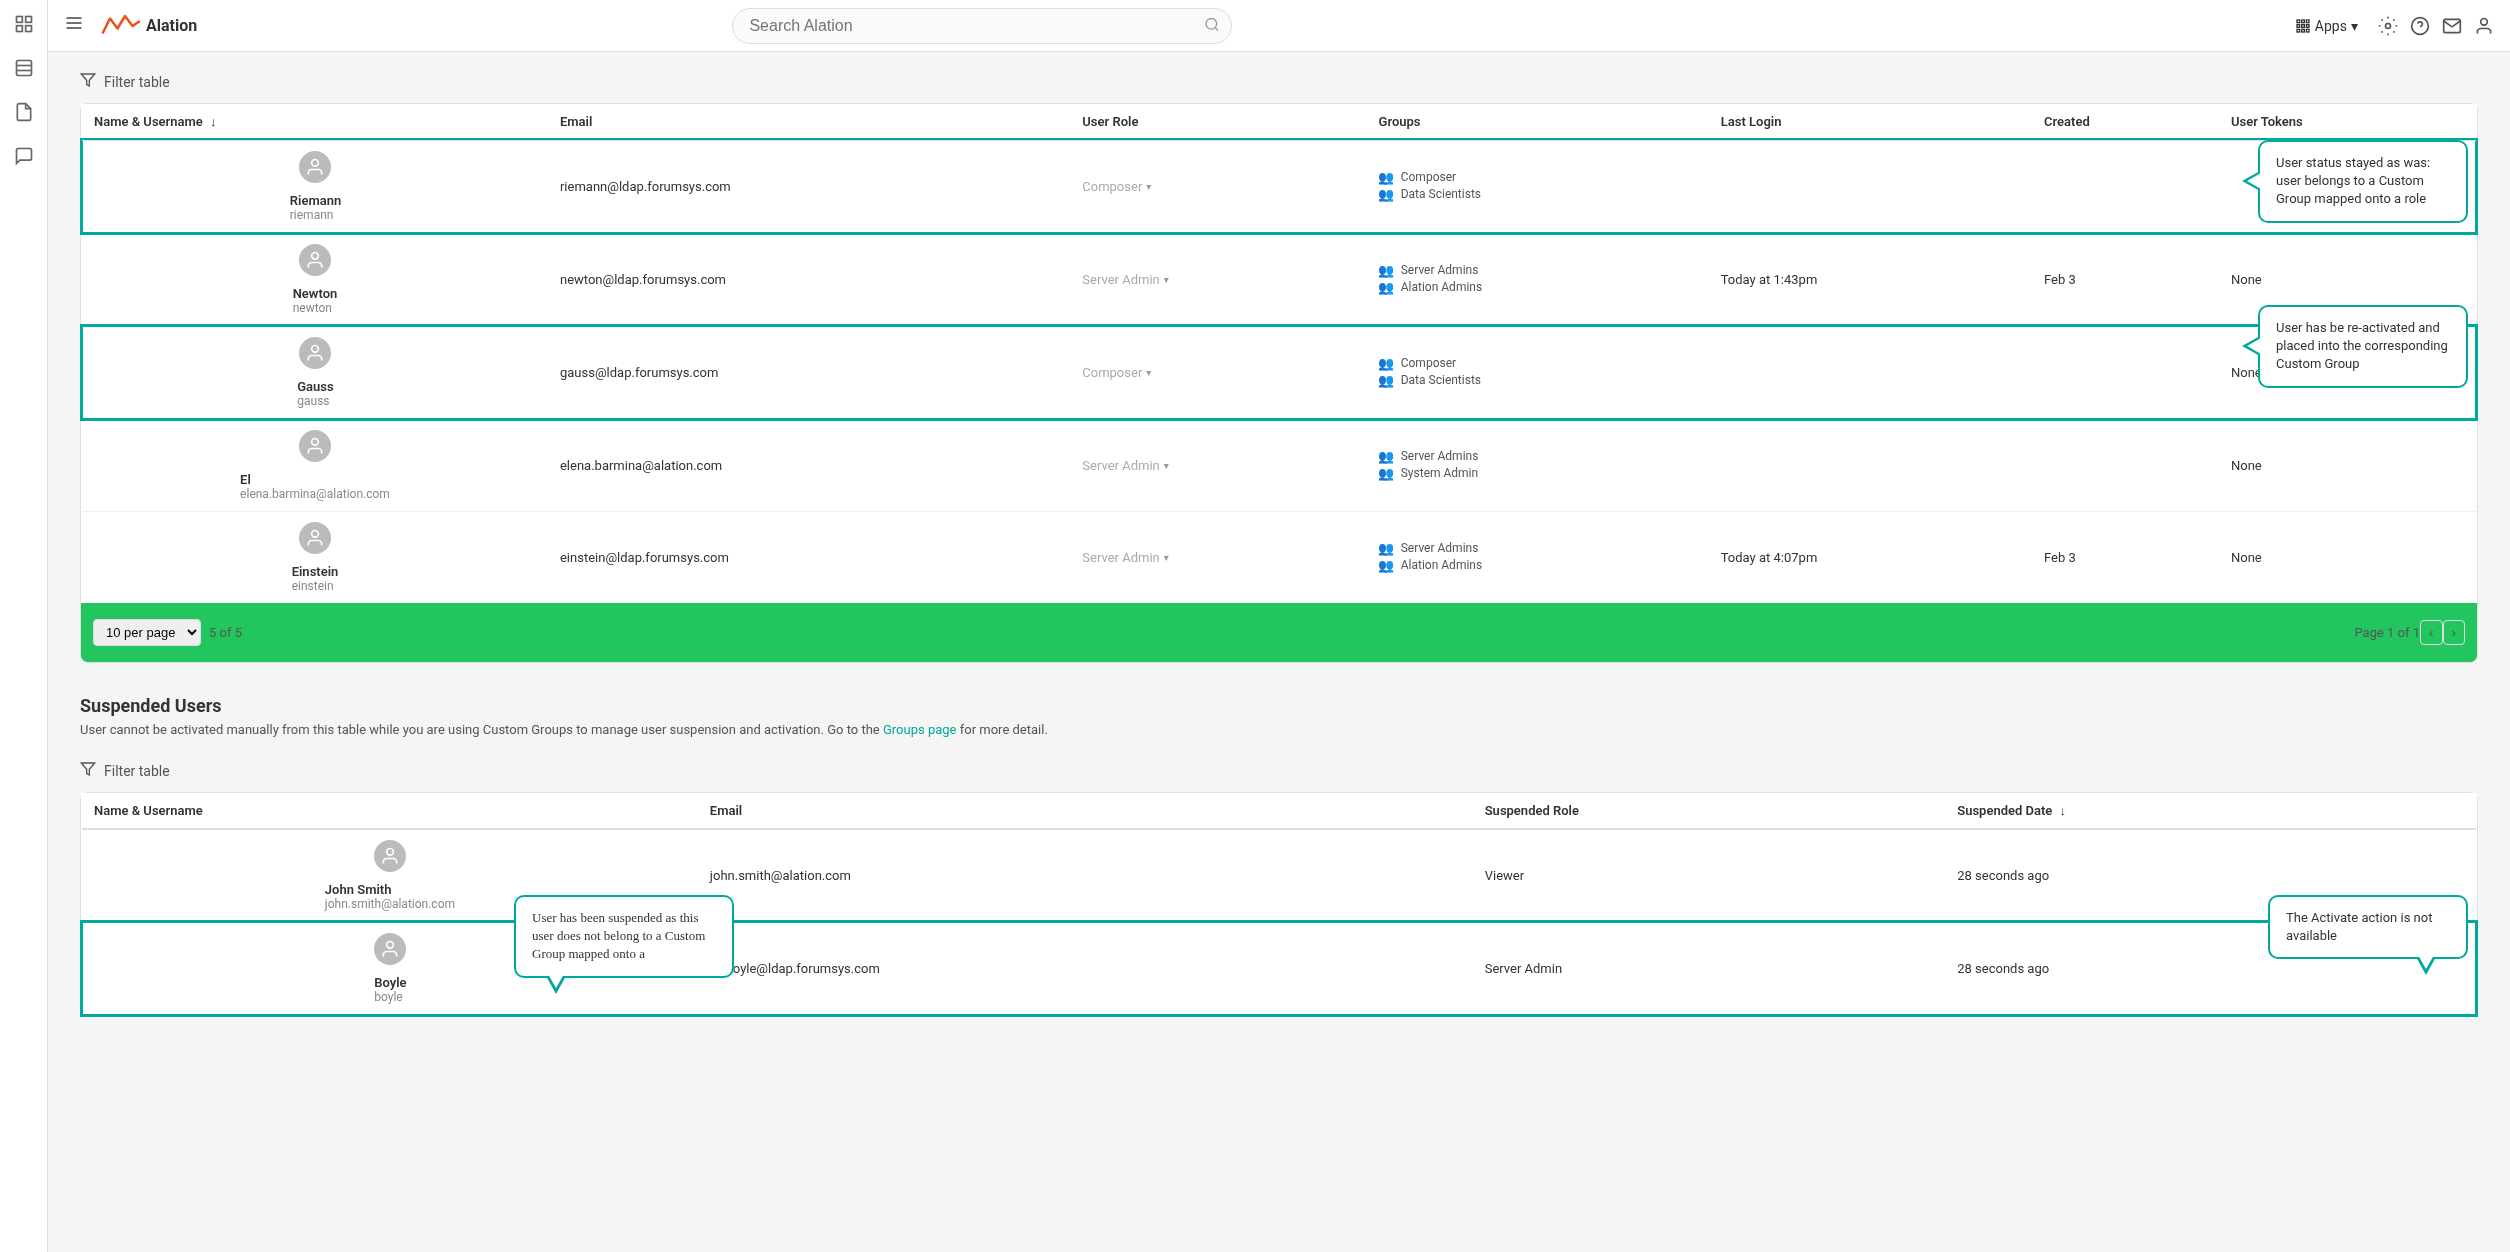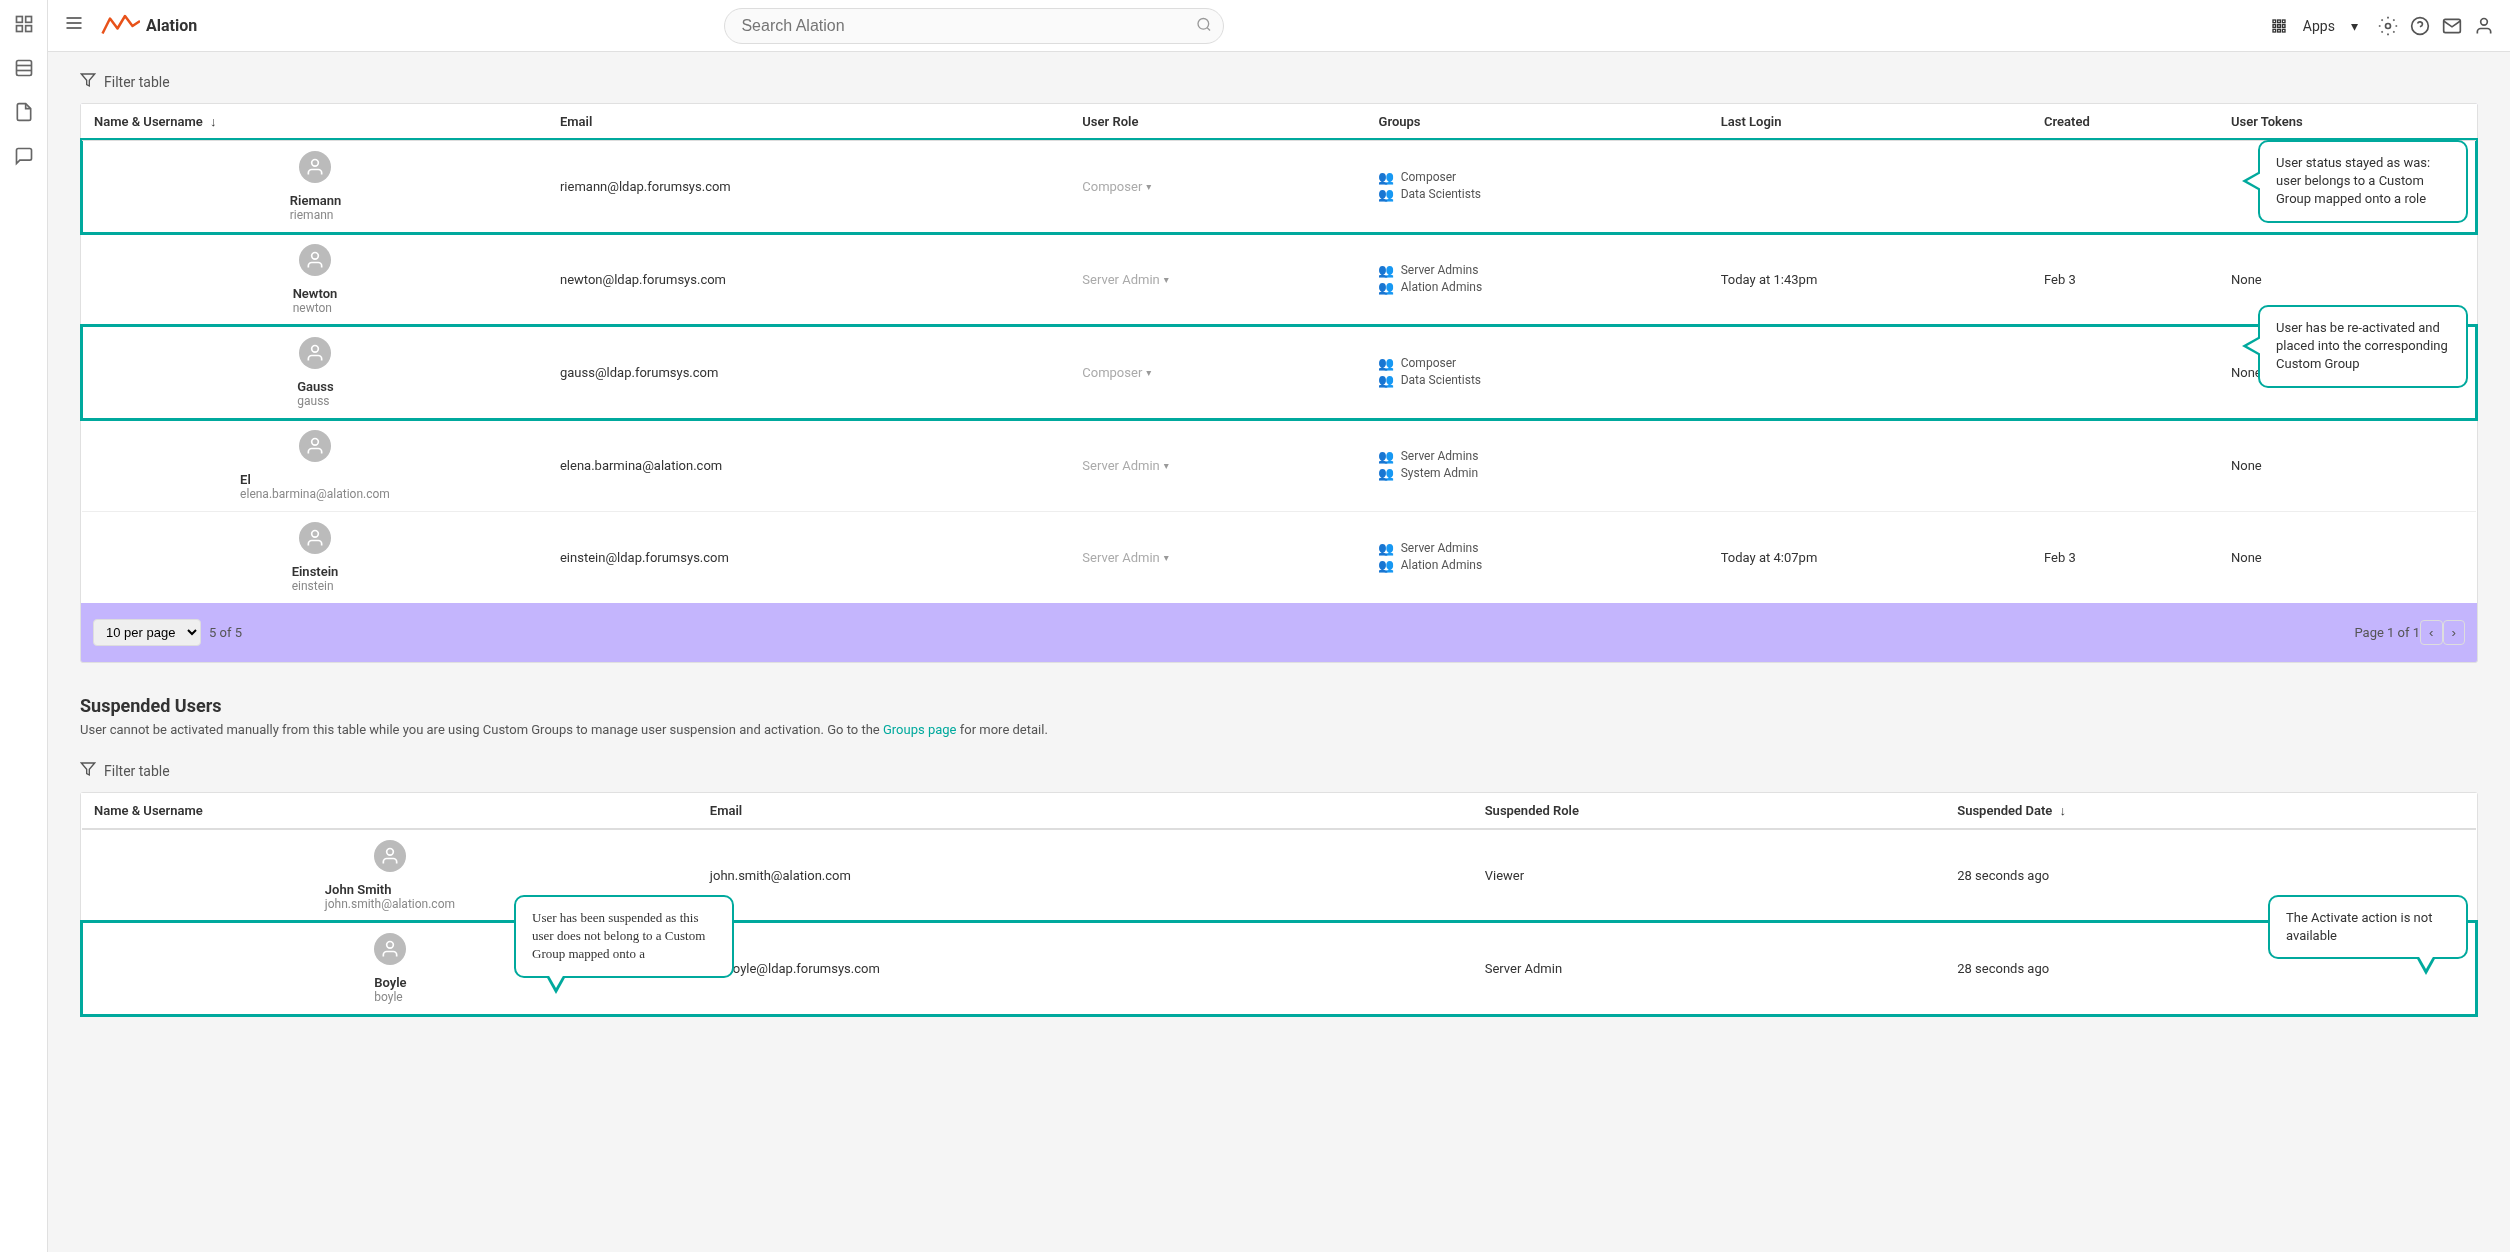--- a/index.html
+++ b/index.html
@@ -60,27 +60,27 @@
     .callout-arrow-bottom-left-inner::after { content: ''; position: absolute; bottom: -12px; left: 32px; width: 0; height: 0; border-left: 8px solid transparent; border-right: 8px solid transparent; border-top: 14px solid #fff; }
 
     .callout-arrow-bottom-right::before { content: ''; position: absolute; bottom: -18px; right: 30px; width: 0; height: 0; border-left: 10px solid transparent; border-right: 10px solid transparent; border-top: 18px solid #00a99d; }
     .callout-arrow-bottom-right-inner::after { content: ''; position: absolute; bottom: -12px; right: 32px; width: 0; height: 0; border-left: 8px solid transparent; border-right: 8px solid transparent; border-top: 14px solid #fff; }
 
     
     .section-title { font-size: 18px; font-weight: 700; margin: 24px 0 6px; }
     .section-desc { font-size: 13px; color: #555; margin-bottom: 12px; }
     .section-desc a { color: #00a99d; text-decoration: none; }
 
-    .table-container { position: relative; background: #c4b5fd; border: 1px solid #e0e0e0; border-radius: 3px; overflow: visible; }
+    .table-container { position: relative; background: #22c55e; border: 1px solid #e0e0e0; border-radius: 8px; overflow: visible; }
 
     .warning-icon { color: #f0a500; margin-right: 4px; }
 
     .sort-arrow { color: #333; margin-left: 4px; }
 
-    .apps-btn { display: flex; align-items: center; gap: 16px; font-size: 14px; color: #333; cursor: pointer; padding: 4px 8px; border-radius: 4px; }
+    .apps-btn { display: flex; align-items: center; gap: 4px; font-size: 14px; color: #333; cursor: pointer; padding: 4px 8px; border-radius: 4px; }
 
     .hamburger { cursor: pointer; color: #555; font-size: 20px; }
   </style>
 </head>
 <body>
 
 <div class="sidebar">
   <div class="sidebar-icon">
     <svg viewBox="0 0 24 24" fill="none" stroke="currentColor" stroke-width="2">
         <rect x="3" y="3" width="7" height="7"></rect>

